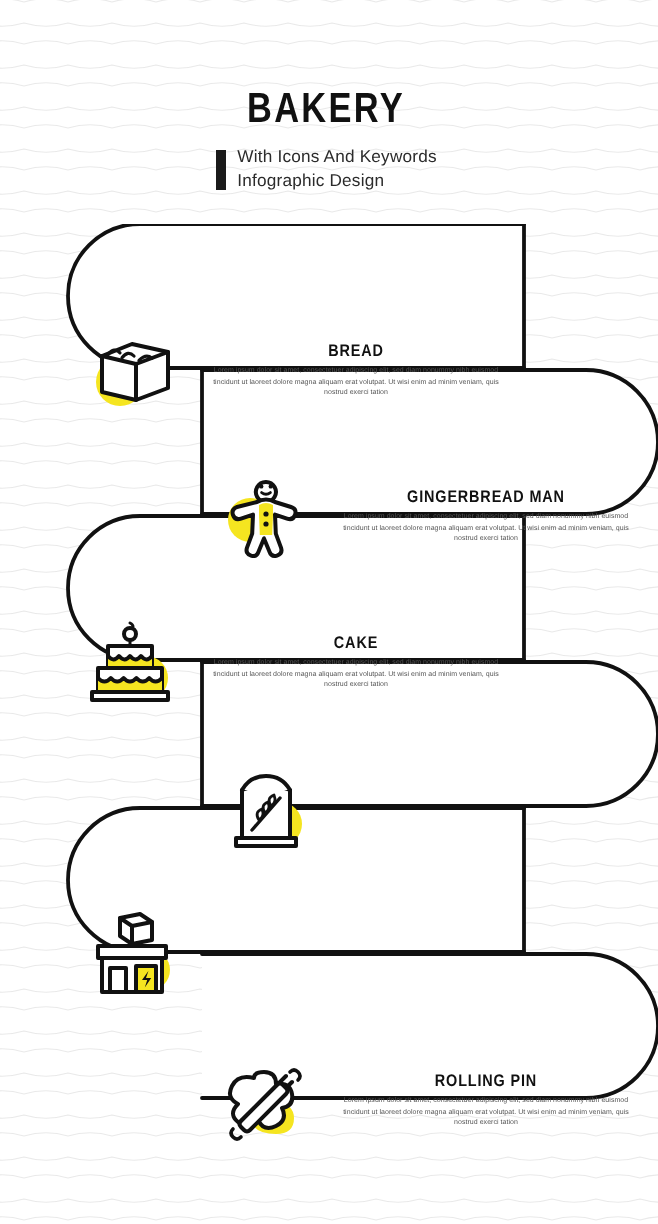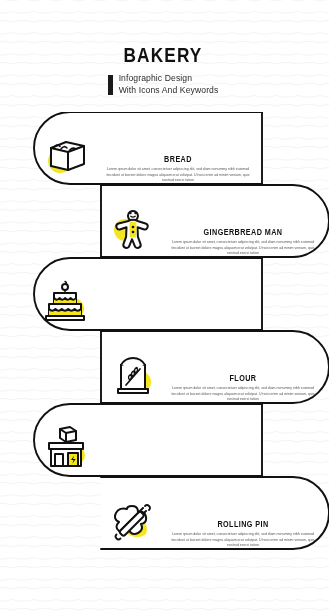--- a/index.html
+++ b/index.html
@@ -68,22 +68,23 @@
     width:329px;
     height:448px;
     z-index:1;
   }
 
   
   .row {
     position:absolute;
     height:72px;
     display:flex;
-    align-items:flex-end;
+    align-items:center;
     z-index:3;
+    margin-top:37px;
   }
   .row.left  { left:34px;  width:228px; }
   .row.right { left:101px; width:224px; }
 
   .icon-cell {
     width:64px; height:58px;
     flex:none;
     position:relative;
     display:flex;
     align-items:center;
@@ -121,22 +122,22 @@
     <path d="M -10 -20.0 q 11 -3.2 22 0 q 11 -3.2 22 0 q 11 -3.2 22 0 q 11 -3.2 22 0 q 11 -3.2 22 0 q 11 -3.2 22 0 q 11 -3.2 22 0 q 11 -3.2 22 0 q 11 -3.2 22 0 q 11 -3.2 22 0 q 11 -3.2 22 0 q 11 -3.2 22 0 q 11 -3.2 22 0 q 11 -3.2 22 0 q 11 -3.2 22 0 q 11 -3.2 22 0 M -10 -9.5 q 11 3.2 22 0 q 11 3.2 22 0 q 11 3.2 22 0 q 11 3.2 22 0 q 11 3.2 22 0 q 11 3.2 22 0 q 11 3.2 22 0 q 11 3.2 22 0 q 11 3.2 22 0 q 11 3.2 22 0 q 11 3.2 22 0 q 11 3.2 22 0 q 11 3.2 22 0 q 11 3.2 22 0 q 11 3.2 22 0 q 11 3.2 22 0 M -10 1.0 q 11 -3.2 22 0 q 11 -3.2 22 0 q 11 -3.2 22 0 q 11 -3.2 22 0 q 11 -3.2 22 0 q 11 -3.2 22 0 q 11 -3.2 22 0 q 11 -3.2 22 0 q 11 -3.2 22 0 q 11 -3.2 22 0 q 11 -3.2 22 0 q 11 -3.2 22 0 q 11 -3.2 22 0 q 11 -3.2 22 0 q 11 -3.2 22 0 q 11 -3.2 22 0 M -10 11.5 q 11 3.2 22 0 q 11 3.2 22 0 q 11 3.2 22 0 q 11 3.2 22 0 q 11 3.2 22 0 q 11 3.2 22 0 q 11 3.2 22 0 q 11 3.2 22 0 q 11 3.2 22 0 q 11 3.2 22 0 q 11 3.2 22 0 q 11 3.2 22 0 q 11 3.2 22 0 q 11 3.2 22 0 q 11 3.2 22 0 q 11 3.2 22 0 M -10 22.0 q 11 -3.2 22 0 q 11 -3.2 22 0 q 11 -3.2 22 0 q 11 -3.2 22 0 q 11 -3.2 22 0 q 11 -3.2 22 0 q 11 -3.2 22 0 q 11 -3.2 22 0 q 11 -3.2 22 0 q 11 -3.2 22 0 q 11 -3.2 22 0 q 11 -3.2 22 0 q 11 -3.2 22 0 q 11 -3.2 22 0 q 11 -3.2 22 0 q 11 -3.2 22 0 M -10 32.5 q 11 3.2 22 0 q 11 3.2 22 0 q 11 3.2 22 0 q 11 3.2 22 0 q 11 3.2 22 0 q 11 3.2 22 0 q 11 3.2 22 0 q 11 3.2 22 0 q 11 3.2 22 0 q 11 3.2 22 0 q 11 3.2 22 0 q 11 3.2 22 0 q 11 3.2 22 0 q 11 3.2 22 0 q 11 3.2 22 0 q 11 3.2 22 0 M -10 43.0 q 11 -3.2 22 0 q 11 -3.2 22 0 q 11 -3.2 22 0 q 11 -3.2 22 0 q 11 -3.2 22 0 q 11 -3.2 22 0 q 11 -3.2 22 0 q 11 -3.2 22 0 q 11 -3.2 22 0 q 11 -3.2 22 0 q 11 -3.2 22 0 q 11 -3.2 22 0 q 11 -3.2 22 0 q 11 -3.2 22 0 q 11 -3.2 22 0 q 11 -3.2 22 0 M -10 53.5 q 11 3.2 22 0 q 11 3.2 22 0 q 11 3.2 22 0 q 11 3.2 22 0 q 11 3.2 22 0 q 11 3.2 22 0 q 11 3.2 22 0 q 11 3.2 22 0 q 11 3.2 22 0 q 11 3.2 22 0 q 11 3.2 22 0 q 11 3.2 22 0 q 11 3.2 22 0 q 11 3.2 22 0 q 11 3.2 22 0 q 11 3.2 22 0 M -10 64.0 q 11 -3.2 22 0 q 11 -3.2 22 0 q 11 -3.2 22 0 q 11 -3.2 22 0 q 11 -3.2 22 0 q 11 -3.2 22 0 q 11 -3.2 22 0 q 11 -3.2 22 0 q 11 -3.2 22 0 q 11 -3.2 22 0 q 11 -3.2 22 0 q 11 -3.2 22 0 q 11 -3.2 22 0 q 11 -3.2 22 0 q 11 -3.2 22 0 q 11 -3.2 22 0 M -10 74.5 q 11 3.2 22 0 q 11 3.2 22 0 q 11 3.2 22 0 q 11 3.2 22 0 q 11 3.2 22 0 q 11 3.2 22 0 q 11 3.2 22 0 q 11 3.2 22 0 q 11 3.2 22 0 q 11 3.2 22 0 q 11 3.2 22 0 q 11 3.2 22 0 q 11 3.2 22 0 q 11 3.2 22 0 q 11 3.2 22 0 q 11 3.2 22 0 M -10 85.0 q 11 -3.2 22 0 q 11 -3.2 22 0 q 11 -3.2 22 0 q 11 -3.2 22 0 q 11 -3.2 22 0 q 11 -3.2 22 0 q 11 -3.2 22 0 q 11 -3.2 22 0 q 11 -3.2 22 0 q 11 -3.2 22 0 q 11 -3.2 22 0 q 11 -3.2 22 0 q 11 -3.2 22 0 q 11 -3.2 22 0 q 11 -3.2 22 0 q 11 -3.2 22 0 M -10 95.5 q 11 3.2 22 0 q 11 3.2 22 0 q 11 3.2 22 0 q 11 3.2 22 0 q 11 3.2 22 0 q 11 3.2 22 0 q 11 3.2 22 0 q 11 3.2 22 0 q 11 3.2 22 0 q 11 3.2 22 0 q 11 3.2 22 0 q 11 3.2 22 0 q 11 3.2 22 0 q 11 3.2 22 0 q 11 3.2 22 0 q 11 3.2 22 0 M -10 106.0 q 11 -3.2 22 0 q 11 -3.2 22 0 q 11 -3.2 22 0 q 11 -3.2 22 0 q 11 -3.2 22 0 q 11 -3.2 22 0 q 11 -3.2 22 0 q 11 -3.2 22 0 q 11 -3.2 22 0 q 11 -3.2 22 0 q 11 -3.2 22 0 q 11 -3.2 22 0 q 11 -3.2 22 0 q 11 -3.2 22 0 q 11 -3.2 22 0 q 11 -3.2 22 0 M -10 116.5 q 11 3.2 22 0 q 11 3.2 22 0 q 11 3.2 22 0 q 11 3.2 22 0 q 11 3.2 22 0 q 11 3.2 22 0 q 11 3.2 22 0 q 11 3.2 22 0 q 11 3.2 22 0 q 11 3.2 22 0 q 11 3.2 22 0 q 11 3.2 22 0 q 11 3.2 22 0 q 11 3.2 22 0 q 11 3.2 22 0 q 11 3.2 22 0 M -10 127.0 q 11 -3.2 22 0 q 11 -3.2 22 0 q 11 -3.2 22 0 q 11 -3.2 22 0 q 11 -3.2 22 0 q 11 -3.2 22 0 q 11 -3.2 22 0 q 11 -3.2 22 0 q 11 -3.2 22 0 q 11 -3.2 22 0 q 11 -3.2 22 0 q 11 -3.2 22 0 q 11 -3.2 22 0 q 11 -3.2 22 0 q 11 -3.2 22 0 q 11 -3.2 22 0 M -10 137.5 q 11 3.2 22 0 q 11 3.2 22 0 q 11 3.2 22 0 q 11 3.2 22 0 q 11 3.2 22 0 q 11 3.2 22 0 q 11 3.2 22 0 q 11 3.2 22 0 q 11 3.2 22 0 q 11 3.2 22 0 q 11 3.2 22 0 q 11 3.2 22 0 q 11 3.2 22 0 q 11 3.2 22 0 q 11 3.2 22 0 q 11 3.2 22 0 M -10 148.0 q 11 -3.2 22 0 q 11 -3.2 22 0 q 11 -3.2 22 0 q 11 -3.2 22 0 q 11 -3.2 22 0 q 11 -3.2 22 0 q 11 -3.2 22 0 q 11 -3.2 22 0 q 11 -3.2 22 0 q 11 -3.2 22 0 q 11 -3.2 22 0 q 11 -3.2 22 0 q 11 -3.2 22 0 q 11 -3.2 22 0 q 11 -3.2 22 0 q 11 -3.2 22 0 M -10 158.5 q 11 3.2 22 0 q 11 3.2 22 0 q 11 3.2 22 0 q 11 3.2 22 0 q 11 3.2 22 0 q 11 3.2 22 0 q 11 3.2 22 0 q 11 3.2 22 0 q 11 3.2 22 0 q 11 3.2 22 0 q 11 3.2 22 0 q 11 3.2 22 0 q 11 3.2 22 0 q 11 3.2 22 0 q 11 3.2 22 0 q 11 3.2 22 0 M -10 169.0 q 11 -3.2 22 0 q 11 -3.2 22 0 q 11 -3.2 22 0 q 11 -3.2 22 0 q 11 -3.2 22 0 q 11 -3.2 22 0 q 11 -3.2 22 0 q 11 -3.2 22 0 q 11 -3.2 22 0 q 11 -3.2 22 0 q 11 -3.2 22 0 q 11 -3.2 22 0 q 11 -3.2 22 0 q 11 -3.2 22 0 q 11 -3.2 22 0 q 11 -3.2 22 0 M -10 179.5 q 11 3.2 22 0 q 11 3.2 22 0 q 11 3.2 22 0 q 11 3.2 22 0 q 11 3.2 22 0 q 11 3.2 22 0 q 11 3.2 22 0 q 11 3.2 22 0 q 11 3.2 22 0 q 11 3.2 22 0 q 11 3.2 22 0 q 11 3.2 22 0 q 11 3.2 22 0 q 11 3.2 22 0 q 11 3.2 22 0 q 11 3.2 22 0 M -10 190.0 q 11 -3.2 22 0 q 11 -3.2 22 0 q 11 -3.2 22 0 q 11 -3.2 22 0 q 11 -3.2 22 0 q 11 -3.2 22 0 q 11 -3.2 22 0 q 11 -3.2 22 0 q 11 -3.2 22 0 q 11 -3.2 22 0 q 11 -3.2 22 0 q 11 -3.2 22 0 q 11 -3.2 22 0 q 11 -3.2 22 0 q 11 -3.2 22 0 q 11 -3.2 22 0 M -10 200.5 q 11 3.2 22 0 q 11 3.2 22 0 q 11 3.2 22 0 q 11 3.2 22 0 q 11 3.2 22 0 q 11 3.2 22 0 q 11 3.2 22 0 q 11 3.2 22 0 q 11 3.2 22 0 q 11 3.2 22 0 q 11 3.2 22 0 q 11 3.2 22 0 q 11 3.2 22 0 q 11 3.2 22 0 q 11 3.2 22 0 q 11 3.2 22 0 M -10 211.0 q 11 -3.2 22 0 q 11 -3.2 22 0 q 11 -3.2 22 0 q 11 -3.2 22 0 q 11 -3.2 22 0 q 11 -3.2 22 0 q 11 -3.2 22 0 q 11 -3.2 22 0 q 11 -3.2 22 0 q 11 -3.2 22 0 q 11 -3.2 22 0 q 11 -3.2 22 0 q 11 -3.2 22 0 q 11 -3.2 22 0 q 11 -3.2 22 0 q 11 -3.2 22 0 M -10 221.5 q 11 3.2 22 0 q 11 3.2 22 0 q 11 3.2 22 0 q 11 3.2 22 0 q 11 3.2 22 0 q 11 3.2 22 0 q 11 3.2 22 0 q 11 3.2 22 0 q 11 3.2 22 0 q 11 3.2 22 0 q 11 3.2 22 0 q 11 3.2 22 0 q 11 3.2 22 0 q 11 3.2 22 0 q 11 3.2 22 0 q 11 3.2 22 0 M -10 232.0 q 11 -3.2 22 0 q 11 -3.2 22 0 q 11 -3.2 22 0 q 11 -3.2 22 0 q 11 -3.2 22 0 q 11 -3.2 22 0 q 11 -3.2 22 0 q 11 -3.2 22 0 q 11 -3.2 22 0 q 11 -3.2 22 0 q 11 -3.2 22 0 q 11 -3.2 22 0 q 11 -3.2 22 0 q 11 -3.2 22 0 q 11 -3.2 22 0 q 11 -3.2 22 0 M -10 242.5 q 11 3.2 22 0 q 11 3.2 22 0 q 11 3.2 22 0 q 11 3.2 22 0 q 11 3.2 22 0 q 11 3.2 22 0 q 11 3.2 22 0 q 11 3.2 22 0 q 11 3.2 22 0 q 11 3.2 22 0 q 11 3.2 22 0 q 11 3.2 22 0 q 11 3.2 22 0 q 11 3.2 22 0 q 11 3.2 22 0 q 11 3.2 22 0 M -10 253.0 q 11 -3.2 22 0 q 11 -3.2 22 0 q 11 -3.2 22 0 q 11 -3.2 22 0 q 11 -3.2 22 0 q 11 -3.2 22 0 q 11 -3.2 22 0 q 11 -3.2 22 0 q 11 -3.2 22 0 q 11 -3.2 22 0 q 11 -3.2 22 0 q 11 -3.2 22 0 q 11 -3.2 22 0 q 11 -3.2 22 0 q 11 -3.2 22 0 q 11 -3.2 22 0 M -10 263.5 q 11 3.2 22 0 q 11 3.2 22 0 q 11 3.2 22 0 q 11 3.2 22 0 q 11 3.2 22 0 q 11 3.2 22 0 q 11 3.2 22 0 q 11 3.2 22 0 q 11 3.2 22 0 q 11 3.2 22 0 q 11 3.2 22 0 q 11 3.2 22 0 q 11 3.2 22 0 q 11 3.2 22 0 q 11 3.2 22 0 q 11 3.2 22 0 M -10 274.0 q 11 -3.2 22 0 q 11 -3.2 22 0 q 11 -3.2 22 0 q 11 -3.2 22 0 q 11 -3.2 22 0 q 11 -3.2 22 0 q 11 -3.2 22 0 q 11 -3.2 22 0 q 11 -3.2 22 0 q 11 -3.2 22 0 q 11 -3.2 22 0 q 11 -3.2 22 0 q 11 -3.2 22 0 q 11 -3.2 22 0 q 11 -3.2 22 0 q 11 -3.2 22 0 M -10 284.5 q 11 3.2 22 0 q 11 3.2 22 0 q 11 3.2 22 0 q 11 3.2 22 0 q 11 3.2 22 0 q 11 3.2 22 0 q 11 3.2 22 0 q 11 3.2 22 0 q 11 3.2 22 0 q 11 3.2 22 0 q 11 3.2 22 0 q 11 3.2 22 0 q 11 3.2 22 0 q 11 3.2 22 0 q 11 3.2 22 0 q 11 3.2 22 0 M -10 295.0 q 11 -3.2 22 0 q 11 -3.2 22 0 q 11 -3.2 22 0 q 11 -3.2 22 0 q 11 -3.2 22 0 q 11 -3.2 22 0 q 11 -3.2 22 0 q 11 -3.2 22 0 q 11 -3.2 22 0 q 11 -3.2 22 0 q 11 -3.2 22 0 q 11 -3.2 22 0 q 11 -3.2 22 0 q 11 -3.2 22 0 q 11 -3.2 22 0 q 11 -3.2 22 0 M -10 305.5 q 11 3.2 22 0 q 11 3.2 22 0 q 11 3.2 22 0 q 11 3.2 22 0 q 11 3.2 22 0 q 11 3.2 22 0 q 11 3.2 22 0 q 11 3.2 22 0 q 11 3.2 22 0 q 11 3.2 22 0 q 11 3.2 22 0 q 11 3.2 22 0 q 11 3.2 22 0 q 11 3.2 22 0 q 11 3.2 22 0 q 11 3.2 22 0 M -10 316.0 q 11 -3.2 22 0 q 11 -3.2 22 0 q 11 -3.2 22 0 q 11 -3.2 22 0 q 11 -3.2 22 0 q 11 -3.2 22 0 q 11 -3.2 22 0 q 11 -3.2 22 0 q 11 -3.2 22 0 q 11 -3.2 22 0 q 11 -3.2 22 0 q 11 -3.2 22 0 q 11 -3.2 22 0 q 11 -3.2 22 0 q 11 -3.2 22 0 q 11 -3.2 22 0 M -10 326.5 q 11 3.2 22 0 q 11 3.2 22 0 q 11 3.2 22 0 q 11 3.2 22 0 q 11 3.2 22 0 q 11 3.2 22 0 q 11 3.2 22 0 q 11 3.2 22 0 q 11 3.2 22 0 q 11 3.2 22 0 q 11 3.2 22 0 q 11 3.2 22 0 q 11 3.2 22 0 q 11 3.2 22 0 q 11 3.2 22 0 q 11 3.2 22 0 M -10 337.0 q 11 -3.2 22 0 q 11 -3.2 22 0 q 11 -3.2 22 0 q 11 -3.2 22 0 q 11 -3.2 22 0 q 11 -3.2 22 0 q 11 -3.2 22 0 q 11 -3.2 22 0 q 11 -3.2 22 0 q 11 -3.2 22 0 q 11 -3.2 22 0 q 11 -3.2 22 0 q 11 -3.2 22 0 q 11 -3.2 22 0 q 11 -3.2 22 0 q 11 -3.2 22 0 M -10 347.5 q 11 3.2 22 0 q 11 3.2 22 0 q 11 3.2 22 0 q 11 3.2 22 0 q 11 3.2 22 0 q 11 3.2 22 0 q 11 3.2 22 0 q 11 3.2 22 0 q 11 3.2 22 0 q 11 3.2 22 0 q 11 3.2 22 0 q 11 3.2 22 0 q 11 3.2 22 0 q 11 3.2 22 0 q 11 3.2 22 0 q 11 3.2 22 0 M -10 358.0 q 11 -3.2 22 0 q 11 -3.2 22 0 q 11 -3.2 22 0 q 11 -3.2 22 0 q 11 -3.2 22 0 q 11 -3.2 22 0 q 11 -3.2 22 0 q 11 -3.2 22 0 q 11 -3.2 22 0 q 11 -3.2 22 0 q 11 -3.2 22 0 q 11 -3.2 22 0 q 11 -3.2 22 0 q 11 -3.2 22 0 q 11 -3.2 22 0 q 11 -3.2 22 0 M -10 368.5 q 11 3.2 22 0 q 11 3.2 22 0 q 11 3.2 22 0 q 11 3.2 22 0 q 11 3.2 22 0 q 11 3.2 22 0 q 11 3.2 22 0 q 11 3.2 22 0 q 11 3.2 22 0 q 11 3.2 22 0 q 11 3.2 22 0 q 11 3.2 22 0 q 11 3.2 22 0 q 11 3.2 22 0 q 11 3.2 22 0 q 11 3.2 22 0 M -10 379.0 q 11 -3.2 22 0 q 11 -3.2 22 0 q 11 -3.2 22 0 q 11 -3.2 22 0 q 11 -3.2 22 0 q 11 -3.2 22 0 q 11 -3.2 22 0 q 11 -3.2 22 0 q 11 -3.2 22 0 q 11 -3.2 22 0 q 11 -3.2 22 0 q 11 -3.2 22 0 q 11 -3.2 22 0 q 11 -3.2 22 0 q 11 -3.2 22 0 q 11 -3.2 22 0 M -10 389.5 q 11 3.2 22 0 q 11 3.2 22 0 q 11 3.2 22 0 q 11 3.2 22 0 q 11 3.2 22 0 q 11 3.2 22 0 q 11 3.2 22 0 q 11 3.2 22 0 q 11 3.2 22 0 q 11 3.2 22 0 q 11 3.2 22 0 q 11 3.2 22 0 q 11 3.2 22 0 q 11 3.2 22 0 q 11 3.2 22 0 q 11 3.2 22 0 M -10 400.0 q 11 -3.2 22 0 q 11 -3.2 22 0 q 11 -3.2 22 0 q 11 -3.2 22 0 q 11 -3.2 22 0 q 11 -3.2 22 0 q 11 -3.2 22 0 q 11 -3.2 22 0 q 11 -3.2 22 0 q 11 -3.2 22 0 q 11 -3.2 22 0 q 11 -3.2 22 0 q 11 -3.2 22 0 q 11 -3.2 22 0 q 11 -3.2 22 0 q 11 -3.2 22 0 M -10 410.5 q 11 3.2 22 0 q 11 3.2 22 0 q 11 3.2 22 0 q 11 3.2 22 0 q 11 3.2 22 0 q 11 3.2 22 0 q 11 3.2 22 0 q 11 3.2 22 0 q 11 3.2 22 0 q 11 3.2 22 0 q 11 3.2 22 0 q 11 3.2 22 0 q 11 3.2 22 0 q 11 3.2 22 0 q 11 3.2 22 0 q 11 3.2 22 0 M -10 421.0 q 11 -3.2 22 0 q 11 -3.2 22 0 q 11 -3.2 22 0 q 11 -3.2 22 0 q 11 -3.2 22 0 q 11 -3.2 22 0 q 11 -3.2 22 0 q 11 -3.2 22 0 q 11 -3.2 22 0 q 11 -3.2 22 0 q 11 -3.2 22 0 q 11 -3.2 22 0 q 11 -3.2 22 0 q 11 -3.2 22 0 q 11 -3.2 22 0 q 11 -3.2 22 0 M -10 431.5 q 11 3.2 22 0 q 11 3.2 22 0 q 11 3.2 22 0 q 11 3.2 22 0 q 11 3.2 22 0 q 11 3.2 22 0 q 11 3.2 22 0 q 11 3.2 22 0 q 11 3.2 22 0 q 11 3.2 22 0 q 11 3.2 22 0 q 11 3.2 22 0 q 11 3.2 22 0 q 11 3.2 22 0 q 11 3.2 22 0 q 11 3.2 22 0 M -10 442.0 q 11 -3.2 22 0 q 11 -3.2 22 0 q 11 -3.2 22 0 q 11 -3.2 22 0 q 11 -3.2 22 0 q 11 -3.2 22 0 q 11 -3.2 22 0 q 11 -3.2 22 0 q 11 -3.2 22 0 q 11 -3.2 22 0 q 11 -3.2 22 0 q 11 -3.2 22 0 q 11 -3.2 22 0 q 11 -3.2 22 0 q 11 -3.2 22 0 q 11 -3.2 22 0 M -10 452.5 q 11 3.2 22 0 q 11 3.2 22 0 q 11 3.2 22 0 q 11 3.2 22 0 q 11 3.2 22 0 q 11 3.2 22 0 q 11 3.2 22 0 q 11 3.2 22 0 q 11 3.2 22 0 q 11 3.2 22 0 q 11 3.2 22 0 q 11 3.2 22 0 q 11 3.2 22 0 q 11 3.2 22 0 q 11 3.2 22 0 q 11 3.2 22 0 M -10 463.0 q 11 -3.2 22 0 q 11 -3.2 22 0 q 11 -3.2 22 0 q 11 -3.2 22 0 q 11 -3.2 22 0 q 11 -3.2 22 0 q 11 -3.2 22 0 q 11 -3.2 22 0 q 11 -3.2 22 0 q 11 -3.2 22 0 q 11 -3.2 22 0 q 11 -3.2 22 0 q 11 -3.2 22 0 q 11 -3.2 22 0 q 11 -3.2 22 0 q 11 -3.2 22 0 M -10 473.5 q 11 3.2 22 0 q 11 3.2 22 0 q 11 3.2 22 0 q 11 3.2 22 0 q 11 3.2 22 0 q 11 3.2 22 0 q 11 3.2 22 0 q 11 3.2 22 0 q 11 3.2 22 0 q 11 3.2 22 0 q 11 3.2 22 0 q 11 3.2 22 0 q 11 3.2 22 0 q 11 3.2 22 0 q 11 3.2 22 0 q 11 3.2 22 0 M -10 484.0 q 11 -3.2 22 0 q 11 -3.2 22 0 q 11 -3.2 22 0 q 11 -3.2 22 0 q 11 -3.2 22 0 q 11 -3.2 22 0 q 11 -3.2 22 0 q 11 -3.2 22 0 q 11 -3.2 22 0 q 11 -3.2 22 0 q 11 -3.2 22 0 q 11 -3.2 22 0 q 11 -3.2 22 0 q 11 -3.2 22 0 q 11 -3.2 22 0 q 11 -3.2 22 0 M -10 494.5 q 11 3.2 22 0 q 11 3.2 22 0 q 11 3.2 22 0 q 11 3.2 22 0 q 11 3.2 22 0 q 11 3.2 22 0 q 11 3.2 22 0 q 11 3.2 22 0 q 11 3.2 22 0 q 11 3.2 22 0 q 11 3.2 22 0 q 11 3.2 22 0 q 11 3.2 22 0 q 11 3.2 22 0 q 11 3.2 22 0 q 11 3.2 22 0 M -10 505.0 q 11 -3.2 22 0 q 11 -3.2 22 0 q 11 -3.2 22 0 q 11 -3.2 22 0 q 11 -3.2 22 0 q 11 -3.2 22 0 q 11 -3.2 22 0 q 11 -3.2 22 0 q 11 -3.2 22 0 q 11 -3.2 22 0 q 11 -3.2 22 0 q 11 -3.2 22 0 q 11 -3.2 22 0 q 11 -3.2 22 0 q 11 -3.2 22 0 q 11 -3.2 22 0 M -10 515.5 q 11 3.2 22 0 q 11 3.2 22 0 q 11 3.2 22 0 q 11 3.2 22 0 q 11 3.2 22 0 q 11 3.2 22 0 q 11 3.2 22 0 q 11 3.2 22 0 q 11 3.2 22 0 q 11 3.2 22 0 q 11 3.2 22 0 q 11 3.2 22 0 q 11 3.2 22 0 q 11 3.2 22 0 q 11 3.2 22 0 q 11 3.2 22 0 M -10 526.0 q 11 -3.2 22 0 q 11 -3.2 22 0 q 11 -3.2 22 0 q 11 -3.2 22 0 q 11 -3.2 22 0 q 11 -3.2 22 0 q 11 -3.2 22 0 q 11 -3.2 22 0 q 11 -3.2 22 0 q 11 -3.2 22 0 q 11 -3.2 22 0 q 11 -3.2 22 0 q 11 -3.2 22 0 q 11 -3.2 22 0 q 11 -3.2 22 0 q 11 -3.2 22 0 M -10 536.5 q 11 3.2 22 0 q 11 3.2 22 0 q 11 3.2 22 0 q 11 3.2 22 0 q 11 3.2 22 0 q 11 3.2 22 0 q 11 3.2 22 0 q 11 3.2 22 0 q 11 3.2 22 0 q 11 3.2 22 0 q 11 3.2 22 0 q 11 3.2 22 0 q 11 3.2 22 0 q 11 3.2 22 0 q 11 3.2 22 0 q 11 3.2 22 0 M -10 547.0 q 11 -3.2 22 0 q 11 -3.2 22 0 q 11 -3.2 22 0 q 11 -3.2 22 0 q 11 -3.2 22 0 q 11 -3.2 22 0 q 11 -3.2 22 0 q 11 -3.2 22 0 q 11 -3.2 22 0 q 11 -3.2 22 0 q 11 -3.2 22 0 q 11 -3.2 22 0 q 11 -3.2 22 0 q 11 -3.2 22 0 q 11 -3.2 22 0 q 11 -3.2 22 0 M -10 557.5 q 11 3.2 22 0 q 11 3.2 22 0 q 11 3.2 22 0 q 11 3.2 22 0 q 11 3.2 22 0 q 11 3.2 22 0 q 11 3.2 22 0 q 11 3.2 22 0 q 11 3.2 22 0 q 11 3.2 22 0 q 11 3.2 22 0 q 11 3.2 22 0 q 11 3.2 22 0 q 11 3.2 22 0 q 11 3.2 22 0 q 11 3.2 22 0 M -10 568.0 q 11 -3.2 22 0 q 11 -3.2 22 0 q 11 -3.2 22 0 q 11 -3.2 22 0 q 11 -3.2 22 0 q 11 -3.2 22 0 q 11 -3.2 22 0 q 11 -3.2 22 0 q 11 -3.2 22 0 q 11 -3.2 22 0 q 11 -3.2 22 0 q 11 -3.2 22 0 q 11 -3.2 22 0 q 11 -3.2 22 0 q 11 -3.2 22 0 q 11 -3.2 22 0 M -10 578.5 q 11 3.2 22 0 q 11 3.2 22 0 q 11 3.2 22 0 q 11 3.2 22 0 q 11 3.2 22 0 q 11 3.2 22 0 q 11 3.2 22 0 q 11 3.2 22 0 q 11 3.2 22 0 q 11 3.2 22 0 q 11 3.2 22 0 q 11 3.2 22 0 q 11 3.2 22 0 q 11 3.2 22 0 q 11 3.2 22 0 q 11 3.2 22 0 M -10 589.0 q 11 -3.2 22 0 q 11 -3.2 22 0 q 11 -3.2 22 0 q 11 -3.2 22 0 q 11 -3.2 22 0 q 11 -3.2 22 0 q 11 -3.2 22 0 q 11 -3.2 22 0 q 11 -3.2 22 0 q 11 -3.2 22 0 q 11 -3.2 22 0 q 11 -3.2 22 0 q 11 -3.2 22 0 q 11 -3.2 22 0 q 11 -3.2 22 0 q 11 -3.2 22 0 M -10 599.5 q 11 3.2 22 0 q 11 3.2 22 0 q 11 3.2 22 0 q 11 3.2 22 0 q 11 3.2 22 0 q 11 3.2 22 0 q 11 3.2 22 0 q 11 3.2 22 0 q 11 3.2 22 0 q 11 3.2 22 0 q 11 3.2 22 0 q 11 3.2 22 0 q 11 3.2 22 0 q 11 3.2 22 0 q 11 3.2 22 0 q 11 3.2 22 0 M -10 610.0 q 11 -3.2 22 0 q 11 -3.2 22 0 q 11 -3.2 22 0 q 11 -3.2 22 0 q 11 -3.2 22 0 q 11 -3.2 22 0 q 11 -3.2 22 0 q 11 -3.2 22 0 q 11 -3.2 22 0 q 11 -3.2 22 0 q 11 -3.2 22 0 q 11 -3.2 22 0 q 11 -3.2 22 0 q 11 -3.2 22 0 q 11 -3.2 22 0 q 11 -3.2 22 0 M -10 620.5 q 11 3.2 22 0 q 11 3.2 22 0 q 11 3.2 22 0 q 11 3.2 22 0 q 11 3.2 22 0 q 11 3.2 22 0 q 11 3.2 22 0 q 11 3.2 22 0 q 11 3.2 22 0 q 11 3.2 22 0 q 11 3.2 22 0 q 11 3.2 22 0 q 11 3.2 22 0 q 11 3.2 22 0 q 11 3.2 22 0 q 11 3.2 22 0 M -10 631.0 q 11 -3.2 22 0 q 11 -3.2 22 0 q 11 -3.2 22 0 q 11 -3.2 22 0 q 11 -3.2 22 0 q 11 -3.2 22 0 q 11 -3.2 22 0 q 11 -3.2 22 0 q 11 -3.2 22 0 q 11 -3.2 22 0 q 11 -3.2 22 0 q 11 -3.2 22 0 q 11 -3.2 22 0 q 11 -3.2 22 0 q 11 -3.2 22 0 q 11 -3.2 22 0 M -10 641.5 q 11 3.2 22 0 q 11 3.2 22 0 q 11 3.2 22 0 q 11 3.2 22 0 q 11 3.2 22 0 q 11 3.2 22 0 q 11 3.2 22 0 q 11 3.2 22 0 q 11 3.2 22 0 q 11 3.2 22 0 q 11 3.2 22 0 q 11 3.2 22 0 q 11 3.2 22 0 q 11 3.2 22 0 q 11 3.2 22 0 q 11 3.2 22 0 " fill="none" stroke="#d8d8d8" stroke-width="0.55"></path>
   </svg>
 
 <div id="page">
 
   <div id="header">
     <div id="title">BAKERY</div>
     <div id="subtitle-wrap">
       <div id="subtitle-bar"></div>
       <div id="subtitle-lines">
+        <div>With Icons And Keywords</div>
         <div>Infographic Design</div>
-        <div>With Icons And Keywords</div>
       </div>
     </div>
   </div>
 
   <svg id="snake" viewBox="0 0 329 448" aria-hidden="true">
       <path d="M 262 0 L 70 0 A 36 36 0 0 0 70 72 L 262 72 " fill="#ffffff" stroke="#111111" stroke-width="1.9" stroke-linecap="round" stroke-linejoin="round"></path>
       <path d="M 262 72 L 262 72"></path>
       <path d="M 101 73 L 293 73 A 36 36 0 0 1 293 145 L 101 145 " fill="#ffffff" stroke="#111111" stroke-width="1.9" stroke-linecap="round" stroke-linejoin="round"></path>
       <path d="M 101 145 L 101 145"></path>
       <path d="M 262 146 L 70 146 A 36 36 0 0 0 70 218 L 262 218 " fill="#ffffff" stroke="#111111" stroke-width="1.9" stroke-linecap="round" stroke-linejoin="round"></path>
@@ -205,37 +206,37 @@
                  L36 27 L14 27 Z" fill="#F5E520" stroke="none"></path>
         <path d="M14 21 q2.8 3.4 5.5 0 q2.8 3.4 5.5 0 q2.8 3.4 5.5 0 q2.8 3.4 5.5 0"></path>
         <path d="M9 27 L41 27 L41 39 L9 39 Z" fill="#fff"></path>
         <path d="M9 32 q3.2 3.6 6.4 0 q3.2 3.6 6.4 0 q3.2 3.6 6.4 0 q3.2 3.6 6.4 0
                  q3.2 3.6 6.4 0 L41 39 L9 39 Z" fill="#F5E520" stroke="none"></path>
         <path d="M9 32 q3.2 3.6 6.4 0 q3.2 3.6 6.4 0 q3.2 3.6 6.4 0 q3.2 3.6 6.4 0
                  q3.2 3.6 6.4 0"></path>
         <path d="M6 39 L44 39 L44 43 L6 43 Z" fill="#fff"></path>
       </svg>
         </div>
+        <div class="text-cell">
+          <div class="kw-title">CAKE</div>
+          <div class="kw-body">Lorem ipsum dolor sit amet, consectetuer adipiscing elit, sed diam nonummy nibh euismod tincidunt ut laoreet dolore magna aliquam erat volutpat. Ut wisi enim ad minim veniam, quis nostrud exerci tation</div>
+        </div>
       </div>
       <div class="row right" style="top: 331px;">
         <div class="icon-cell">
           <svg width="52" height="48" viewBox="0 0 52 48" fill="none" stroke="#111111" stroke-width="2" stroke-linecap="round" stroke-linejoin="round">
         <circle cx="33" cy="32" r="11" fill="#F5E520" stroke="none"></circle>
         <path d="M14 15 q12 -5 24 0 l0 24 l-24 0 Z" fill="#fff"></path>
         <path d="M14 15 q4 -7 12 -7 q8 0 12 7" fill="#fff"></path>
         <path d="M11 39 L41 39 L41 43 L11 43 Z" fill="#fff"></path>
         <path d="M19 35 L33 19" stroke-width="1.7"></path>
         <path d="M22.5 30 q-2.5 -4 1.5 -5.5 q1.5 3.8 -1.5 5.5 Z" stroke-width="1.4"></path>
         <path d="M25.5 26.5 q-2.5 -4 1.5 -5.5 q1.5 3.8 -1.5 5.5 Z" stroke-width="1.4"></path>
         <path d="M28.5 23 q-2.5 -4 1.5 -5.5 q1.5 3.8 -1.5 5.5 Z" stroke-width="1.4"></path>
       </svg>
-        </div>
-        <div class="text-cell">
-          <div class="kw-title">FLOUR</div>
-          <div class="kw-body">Lorem ipsum dolor sit amet, consectetuer adipiscing elit, sed diam nonummy nibh euismod tincidunt ut laoreet dolore magna aliquam erat volutpat. Ut wisi enim ad minim veniam, quis nostrud exerci tation</div>
         </div>
       </div>
       <div class="row left" style="top: 404px;">
         <div class="icon-cell">
           <svg width="52" height="48" viewBox="0 0 52 48" fill="none" stroke="#111111" stroke-width="2" stroke-linecap="round" stroke-linejoin="round">
         <circle cx="35" cy="32" r="10" fill="#F5E520" stroke="none"></circle>
         <path d="M20 6 L30 4 L36 8 L36 17 L26 19 L20 15 Z" fill="#fff"></path>
         <path d="M20 6 L26 10 L36 8"></path>
         <path d="M26 10 L26 19"></path>
         <path d="M9 20 L43 20 L43 26 L9 26 Z" fill="#fff"></path>

